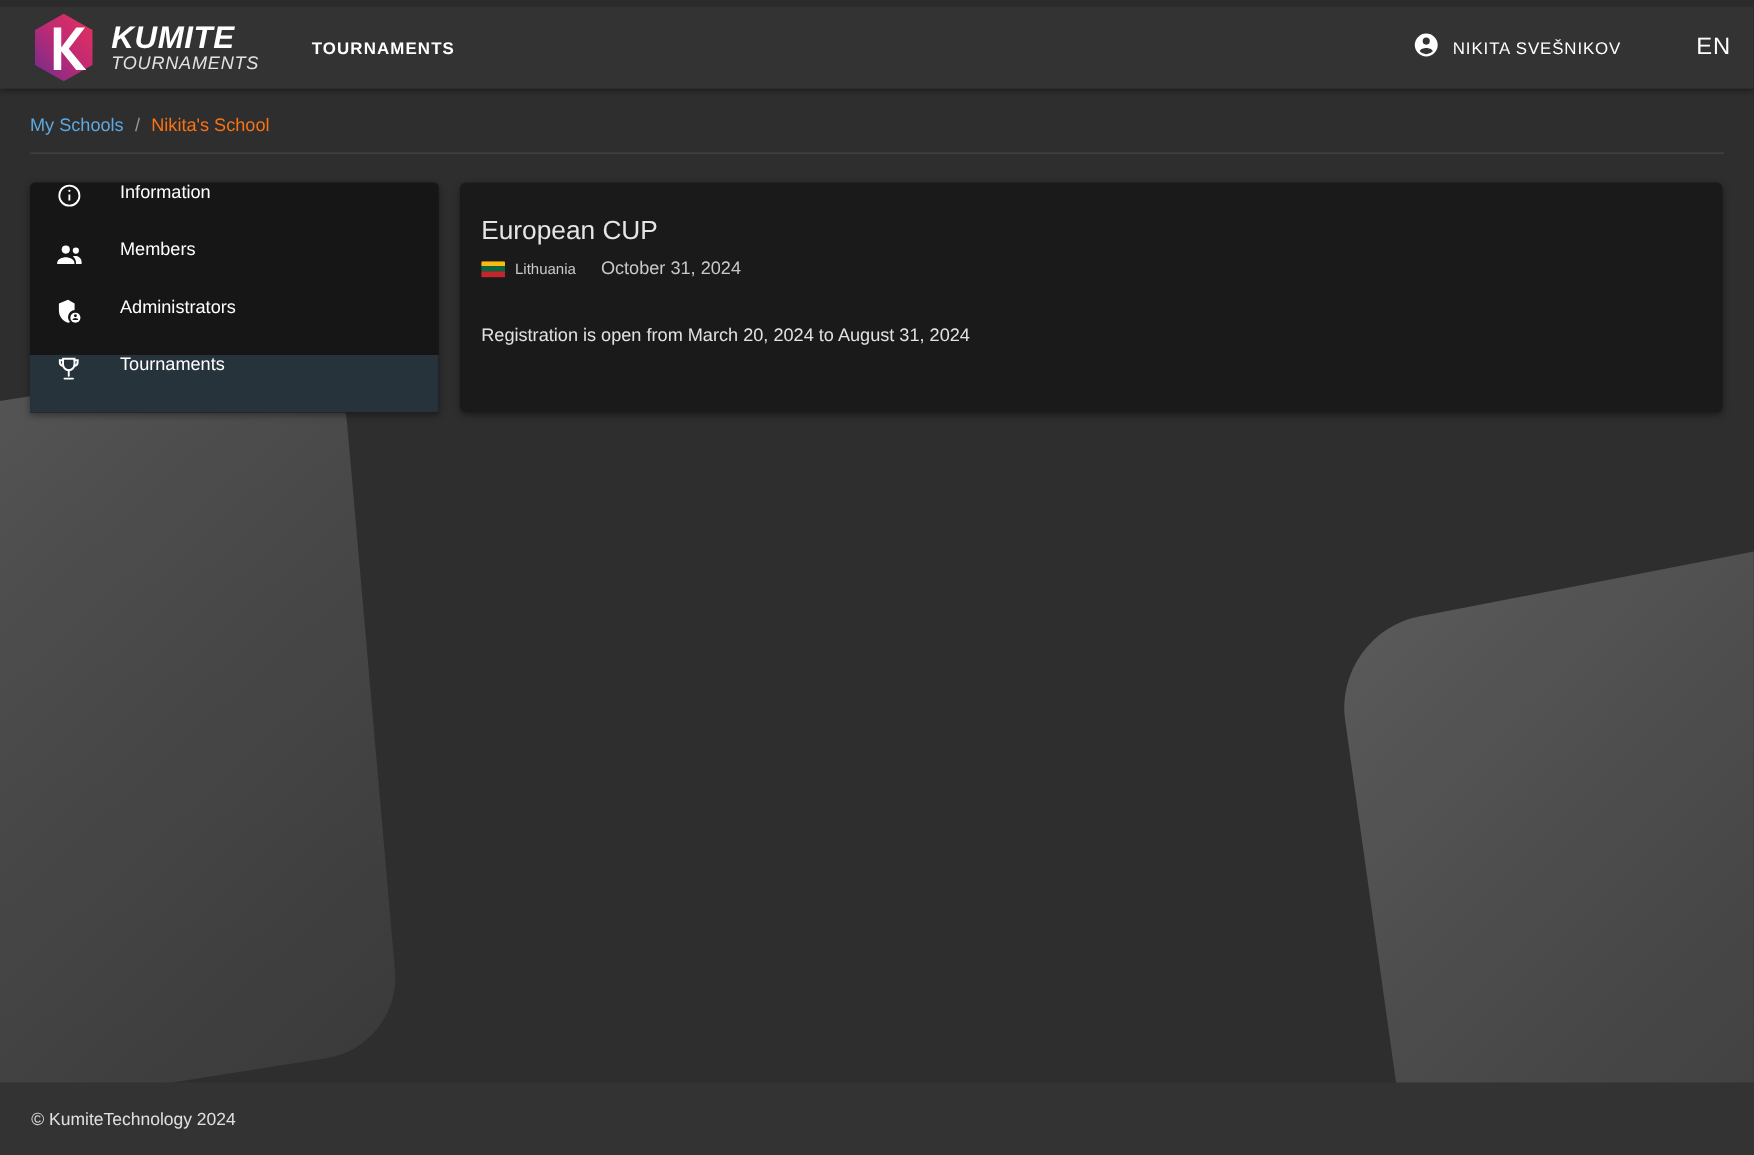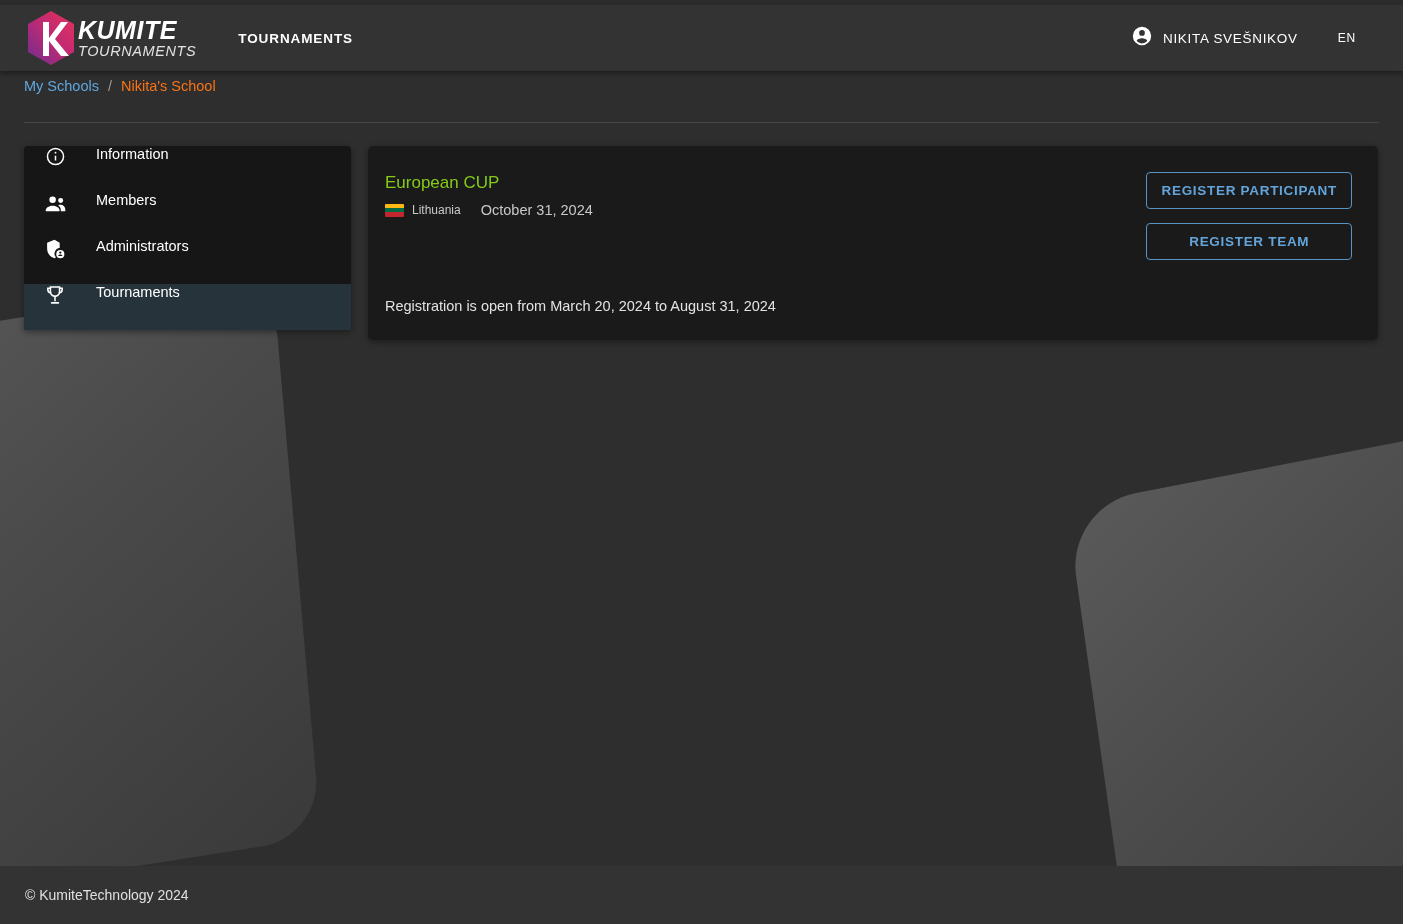--- a/index.html
+++ b/index.html
@@ -63,20 +63,21 @@
     background: #333333;
     display: flex;
     align-items: center;
     z-index: 20;
     box-shadow: 0 2px 5px rgba(0,0,0,.45);
   }
   .logo-wrap {
     display: flex;
     align-items: center;
     margin-left: 24px;
+    gap: 11px;
   }
   .logo-hex {
     width: 54px; height: 58px;
     position: relative;
     flex: none;
   }
   .logo-text { line-height: 1; }
   .logo-kumite {
     font-size: 25px;
     font-weight: 700;
@@ -98,46 +99,46 @@
     font-size: 13.5px;
     font-weight: 700;
     letter-spacing: .9px;
     color: #ffffff;
     cursor: pointer;
   }
   .header-right {
     margin-left: auto;
     display: flex;
     align-items: center;
-    gap: 40px;
-    margin-right: 47px;
+    gap: 60px;
+    margin-right: 18px;
   }
   .user-chip {
     display: flex;
     align-items: center;
     gap: 10px;
     cursor: pointer;
   }
   .user-name {
     font-size: 13.5px;
     font-weight: 400;
     letter-spacing: .7px;
     color: #ffffff;
   }
   .lang-btn {
-    font-size: 12px;
+    font-size: 19px;
     letter-spacing: .8px;
     color: #ffffff;
     cursor: pointer;
   }
 
   
   .breadcrumb {
     position: absolute;
-    top: 78px;
+    top: 93px;
     left: 24px;
     display: flex;
     align-items: center;
     gap: 9px;
     font-size: 14.5px;
     z-index: 10;
   }
   .crumb-link { color: #5fa8e0; cursor: pointer; }
   .crumb-sep  { color: #9a9a9a; }
   .crumb-current { color: #f97316; }
@@ -202,23 +203,23 @@
     min-height: 177px;
     position: relative;
     box-shadow: 0 2px 6px rgba(0,0,0,.4);
   }
   .card-row {
     display: flex;
     align-items: flex-start;
   }
   .card-info { flex: 1; }
   .event-title {
-    font-size: 17px;
+    font-size: 21px;
     font-weight: 400;
-    color: #84cc16;
+    color: #e5e5e5;
     line-height: 1.25;
   }
   .event-meta {
     display: flex;
     align-items: center;
     gap: 8px;
     margin-top: 9px;
   }
   .flag {
     width: 19px; height: 13px;
@@ -395,24 +396,20 @@
           <span class="flag">
             <i class="s1"></i>
               <i class="s2"></i>
               <i class="s3"></i>
           </span>
           <span class="meta-country">Lithuania</span>
           <span class="meta-date">October 31, 2024</span>
         </div>
       </div>
 
-      <div class="card-actions">
-        <button class="btn-outline">REGISTER PARTICIPANT</button>
-        <button class="btn-outline">REGISTER TEAM</button>
-      </div>
 
     </div>
 
     <div class="reg-note">Registration is open from March 20, 2024 to August 31, 2024</div>
   </div>
 
 </div>
 
 <div class="footer">
   <span class="footer-text">© KumiteTechnology 2024</span>

